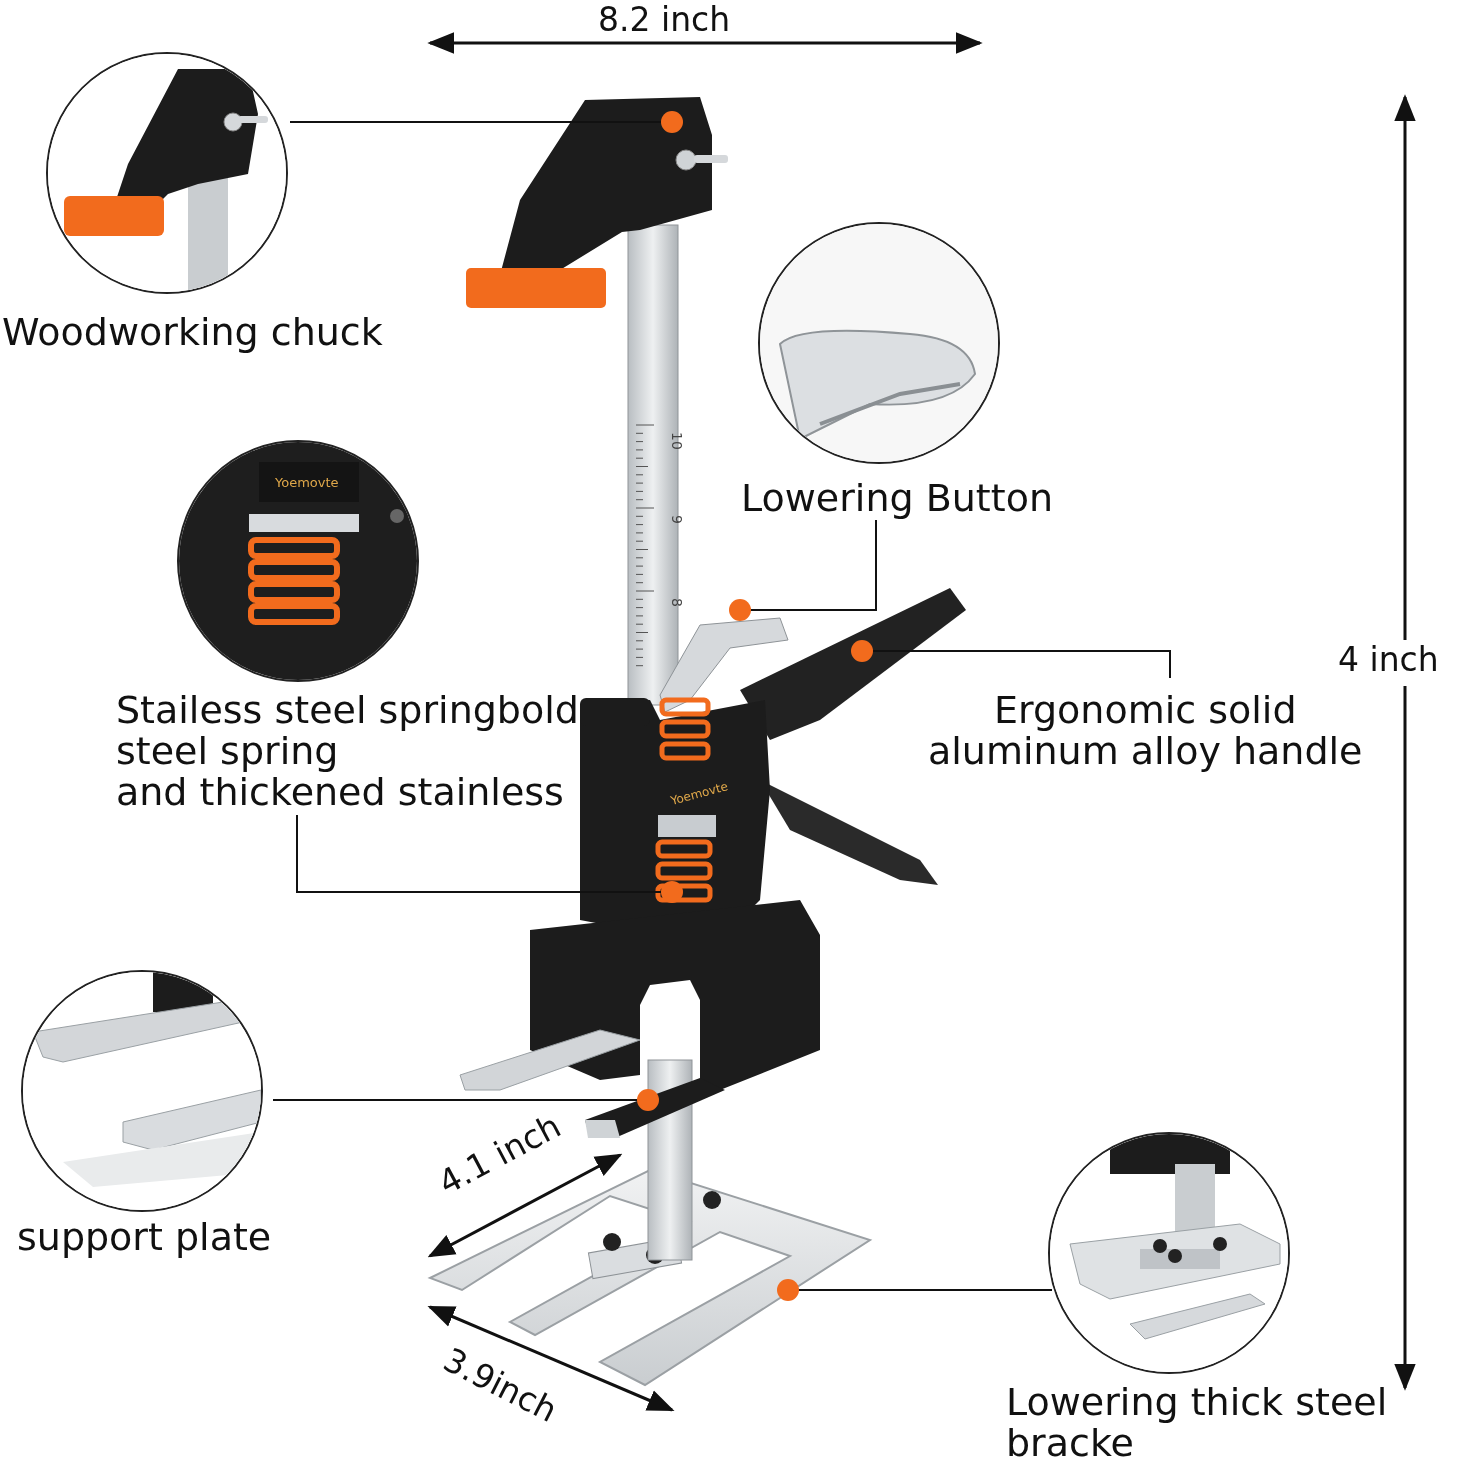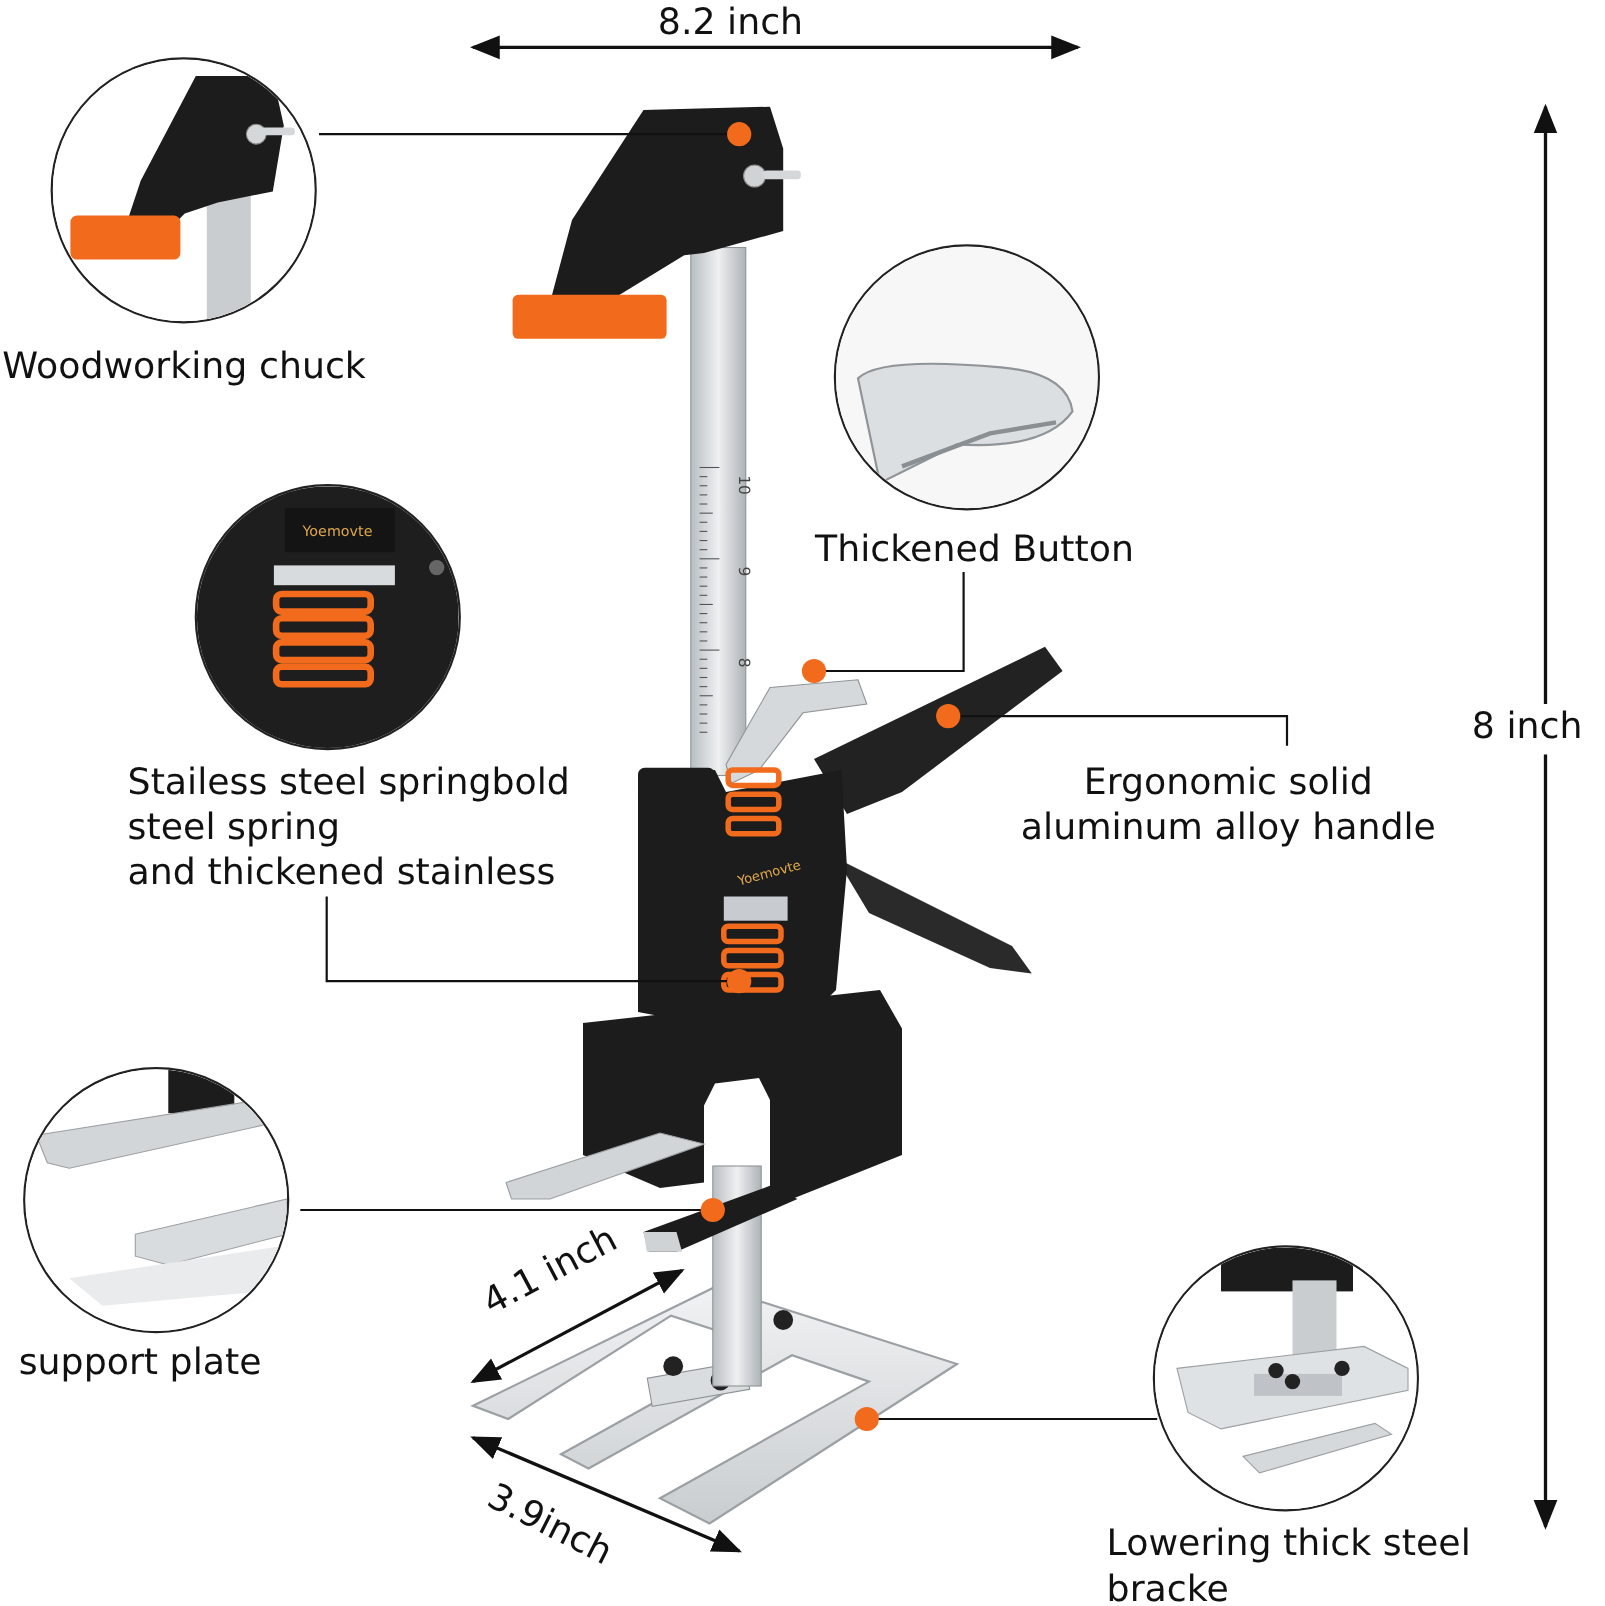--- a/index.html
+++ b/index.html
@@ -1,18 +1,18 @@
 <!DOCTYPE html>
 <html><head>
 <meta charset="utf-8">
 <style>
   html, body { margin: 0; padding: 0; background: #ffffff; }
   body { width: 1459px; height: 1460px; position: relative; overflow: hidden;
          font-family: "DejaVu Sans", "Liberation Sans", sans-serif; color: #111; }
-  .label { position: absolute; font-size: 33px; line-height: 41px; color: #111; white-space: nowrap; }
+  .label { position: absolute; font-size: 38px; line-height: 41px; color: #111; white-space: nowrap; }
   .label span { display: block; }
   .dim { position: absolute; font-size: 33px; color: #111; white-space: nowrap; }
   svg.stage { position: absolute; left: 0; top: 0; }
   .circle-inset { position: absolute; border-radius: 50%; border: 2px solid #222; overflow: hidden; background: #fff; }
   .circle-inset svg { width: 100%; height: 100%; display: block; }
 </style>
 </head>
 <body>
 
 <svg class="stage" width="1459" height="1460" viewBox="0 0 1459 1460">
@@ -193,29 +193,29 @@
     <path d="M20,110 L190,90 L230,110 L230,130 L60,165 L30,150 Z" fill="#dfe2e4" stroke="#9aa0a4"></path>
     <rect x="90" y="115" width="80" height="20" fill="#bfc3c7"></rect>
     <circle cx="110" cy="112" r="7" fill="#222"></circle>
     <circle cx="125" cy="122" r="7" fill="#222"></circle>
     <circle cx="170" cy="110" r="7" fill="#222"></circle>
     <path d="M80,190 L200,160 L215,170 L95,205 Z" fill="#d6d9dc" stroke="#9aa0a4"></path>
   </svg>
 </div>
 
 <div class="dim" style="left:598px; top:0px;">8.2 inch</div>
-<div class="dim" style="left:1338px; top:640px;">8 inch</div>
+<div class="dim" style="left:1338px; top:640px;">4 inch</div>
 <div class="dim" style="left:432px; top:1168px; transform: rotate(-28deg); transform-origin: left top;">4.1 inch</div>
 <div class="dim" style="left:455px; top:1340px; transform: rotate(27deg); transform-origin: left top;">3.9inch</div>
 
 <div class="label" style="left:2px; top:312px;">
   <span>Woodworking chuck</span>
 </div>
 <div class="label" style="left:741px; top:478px;">
-  <span>Thickened Button</span>
+  <span>Lowering Button</span>
 </div>
 <div class="label" style="left:116px; top:690px;">
   <span>Stailess steel springbold</span>
   <span>steel spring</span>
   <span>and thickened stainless</span>
 </div>
 <div class="label" style="left:928px; top:690px;text-align:center;">
   <span>Ergonomic solid</span>
   <span>aluminum alloy handle</span>
 </div>

